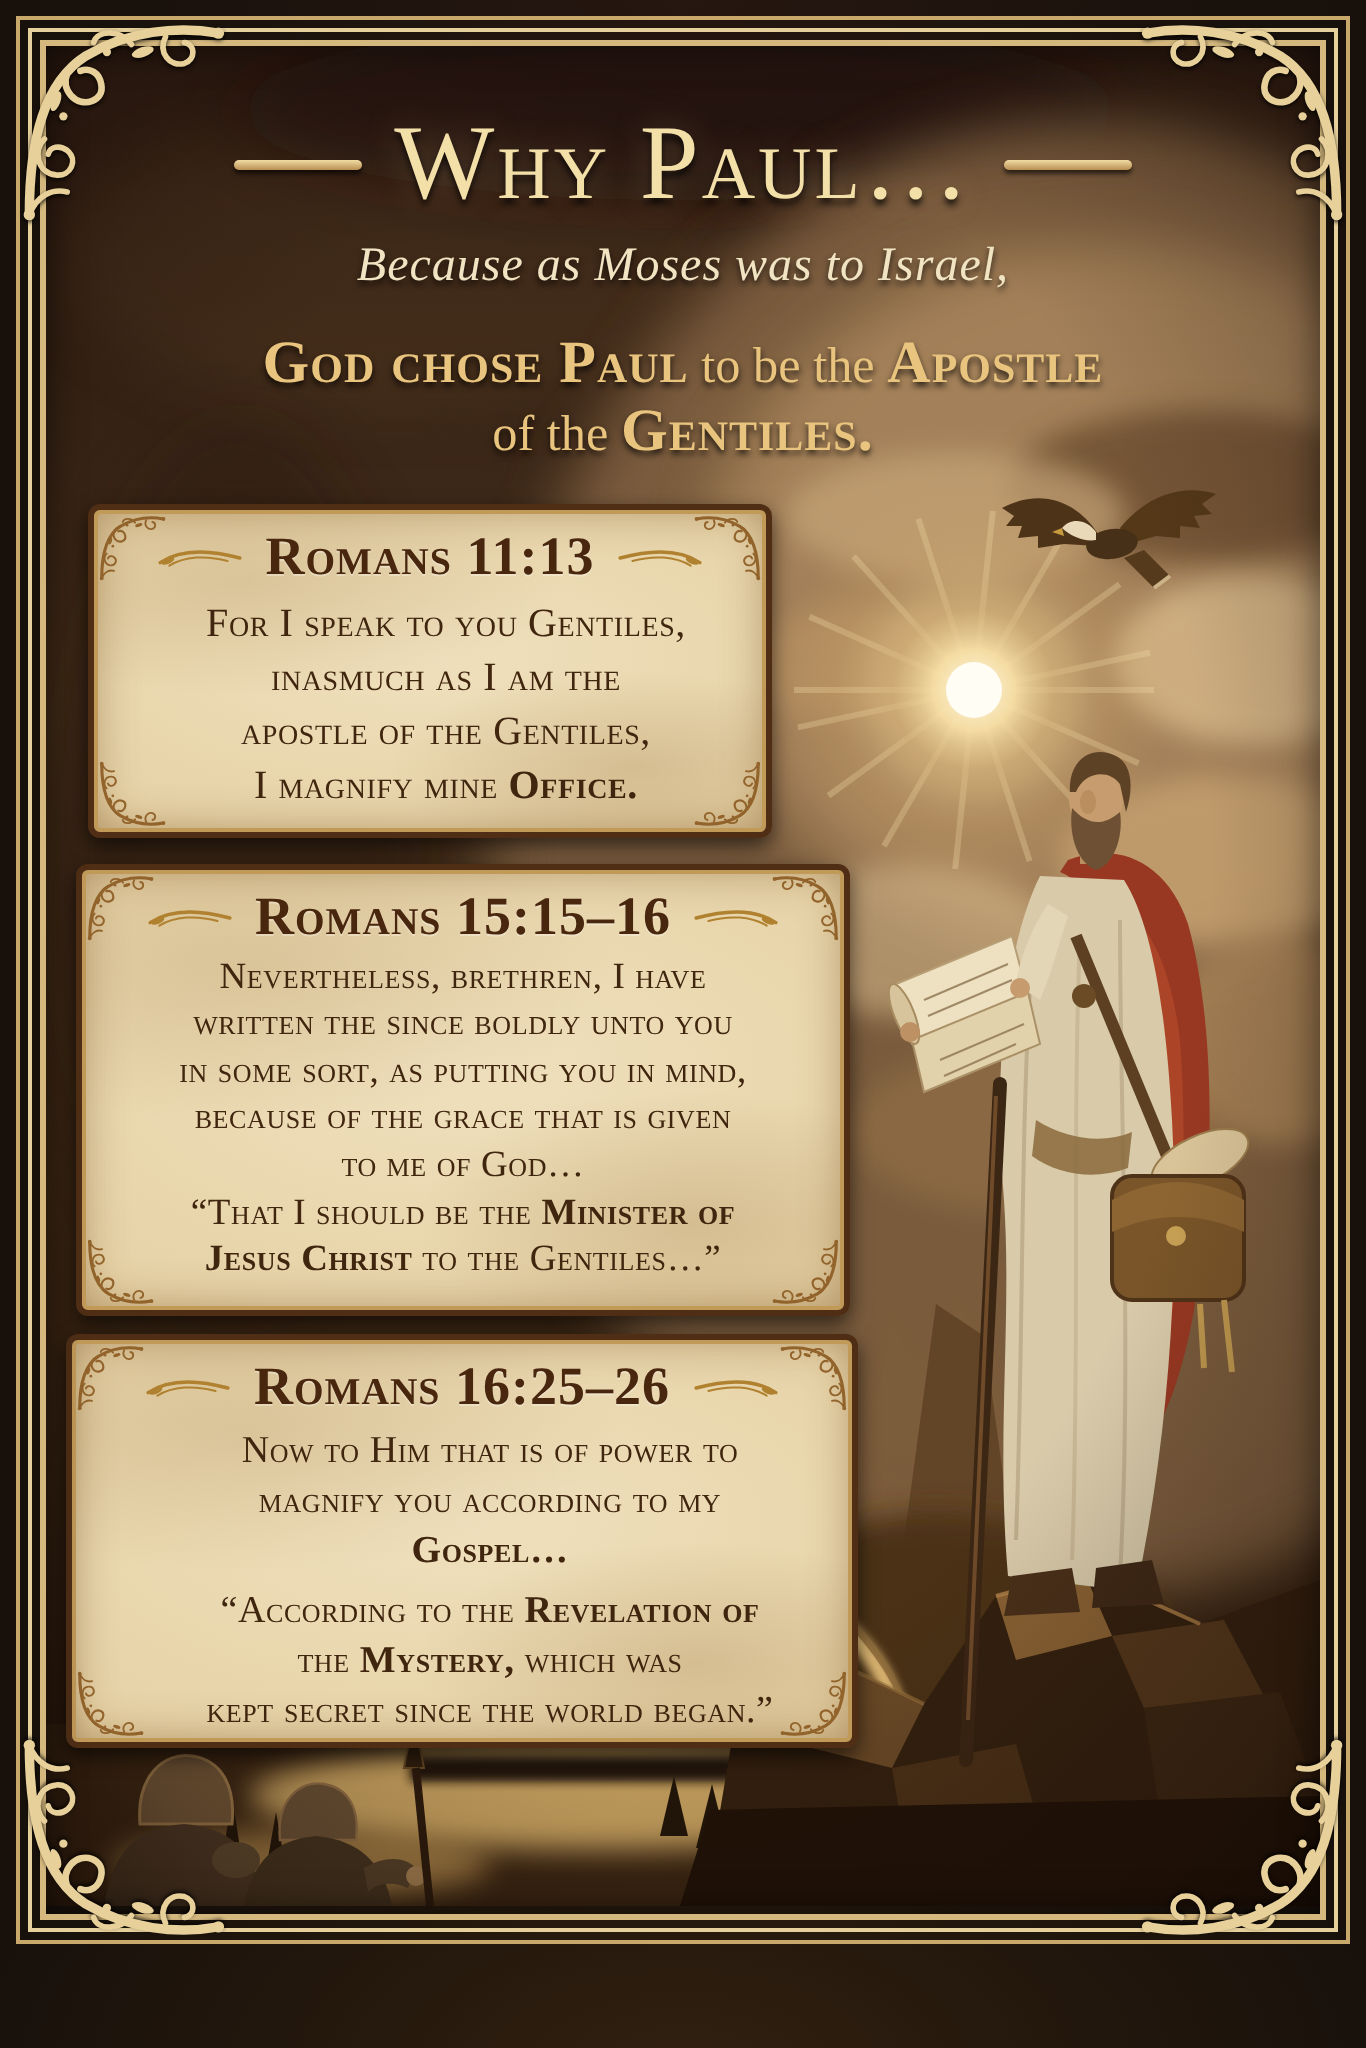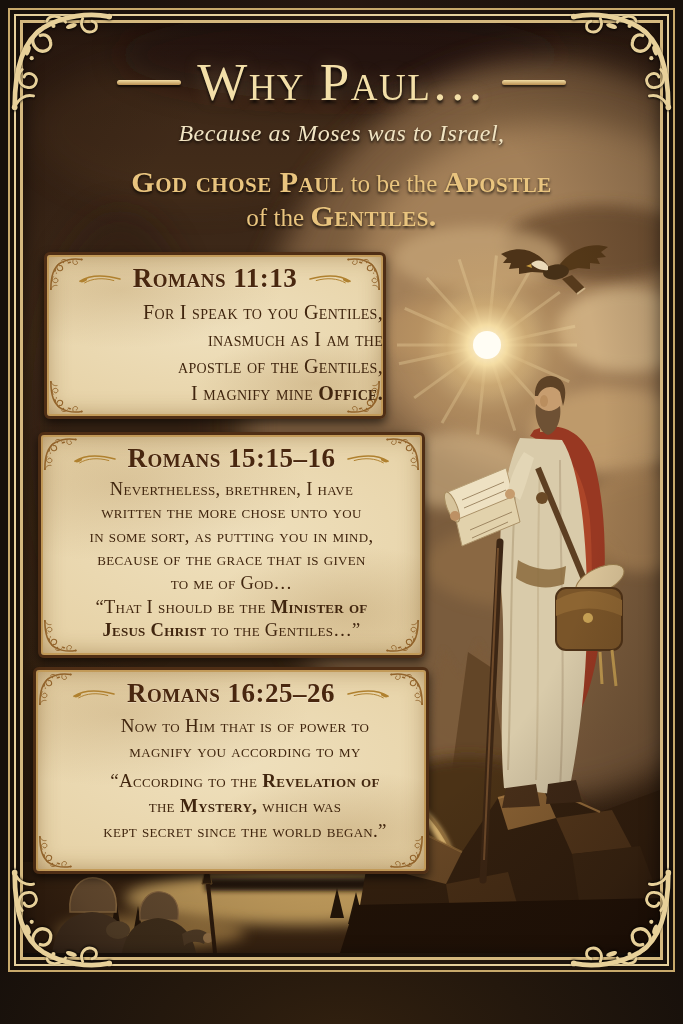--- a/index.html
+++ b/index.html
@@ -52,21 +52,21 @@
   
   .box{
     position:absolute;z-index:4;border:3px solid #4f2e15;border-radius:6px;
     background:
       radial-gradient(80% 60% at 22% 22%, rgba(150,110,55,.20) 0%, rgba(150,110,55,0) 60%),
       radial-gradient(60% 50% at 80% 80%, rgba(140,100,45,.22) 0%, rgba(140,100,45,0) 60%),
       radial-gradient(130% 110% at 50% 45%, #efe0bd 0%, #e7d3a8 52%, #d8bf8e 82%, #c4a572 100%);
     box-shadow:inset 0 0 0 2px #c29a58, inset 0 0 22px rgba(110,70,25,.45), 0 4px 10px rgba(0,0,0,.6);
     text-align:center;color:var(--ink,#41260f);
   }
-  .box1{left:44px;top:252px;width:336px;height:161px;text-align:right;}
+  .box1{left:44px;top:252px;width:336px;height:161px;}
   .box2{left:38px;top:432px;width:381px;height:220px;}
   .box3{left:33px;top:667px;width:390px;height:201px;}
   .box-corner{position:absolute;width:34px;height:34px;color:#8f5f26;opacity:.95;}
   .box-corner.tl{left:2px;top:2px;}
   .box-corner.tr{right:2px;top:2px;transform:scaleX(-1);}
   .box-corner.bl{left:2px;bottom:2px;transform:scaleY(-1);}
   .box-corner.br{right:2px;bottom:2px;transform:scale(-1,-1);}
   .box-title-row{display:flex;align-items:center;justify-content:center;gap:10px;margin-top:9px;}
   .swash{width:46px;height:16px;color:#b0812f;}
   .swash.r{transform:scaleX(-1);}
@@ -333,21 +333,21 @@
       <svg class="swash" viewBox="0 0 60 18">
           <use href="#swash"></use>
         </svg>
       <span class="reference">Romans 15:15–16</span>
       <svg class="swash r" viewBox="0 0 60 18">
           <use href="#swash"></use>
         </svg>
     </div>
     <div class="body">
       <p><span>Nevertheless, brethren, I have</span></p>
-      <p><span>written the more chose unto you</span></p>
+      <p><span>written the since boldly unto you</span></p>
       <p><span>in some sort, as putting you in mind,</span></p>
       <p><span>because of the grace that is given</span></p>
       <p><span>to me of God…</span></p>
       <p><span>“That I should be the </span><span class="b">Minister of</span></p>
       <p><span class="b">Jesus Christ</span><span> to the Gentiles…”</span></p>
     </div>
   </div>
 
   <div class="box box3">
     <svg class="box-corner tl" viewBox="0 0 110 110">
@@ -367,20 +367,21 @@
           <use href="#swash"></use>
         </svg>
       <span class="reference">Romans 16:25–26</span>
       <svg class="swash r" viewBox="0 0 60 18">
           <use href="#swash"></use>
         </svg>
     </div>
     <div class="body">
       <p><span>Now to Him that is of power to</span></p>
       <p><span>magnify you according to my</span></p>
+      <p><span class="b">Gospel…</span></p>
       <p class="gap"><span>“According to the </span><span class="b">Revelation of</span></p>
       <p><span>the </span><span class="b">Mystery,</span><span> which was</span></p>
       <p><span>kept secret since the world began.”</span></p>
     </div>
   </div>
 
   <div class="frame frame-a"></div>
   <div class="frame frame-b"></div>
   <div class="frame frame-c"></div>
   <svg class="corner tl" viewBox="0 0 110 110">

